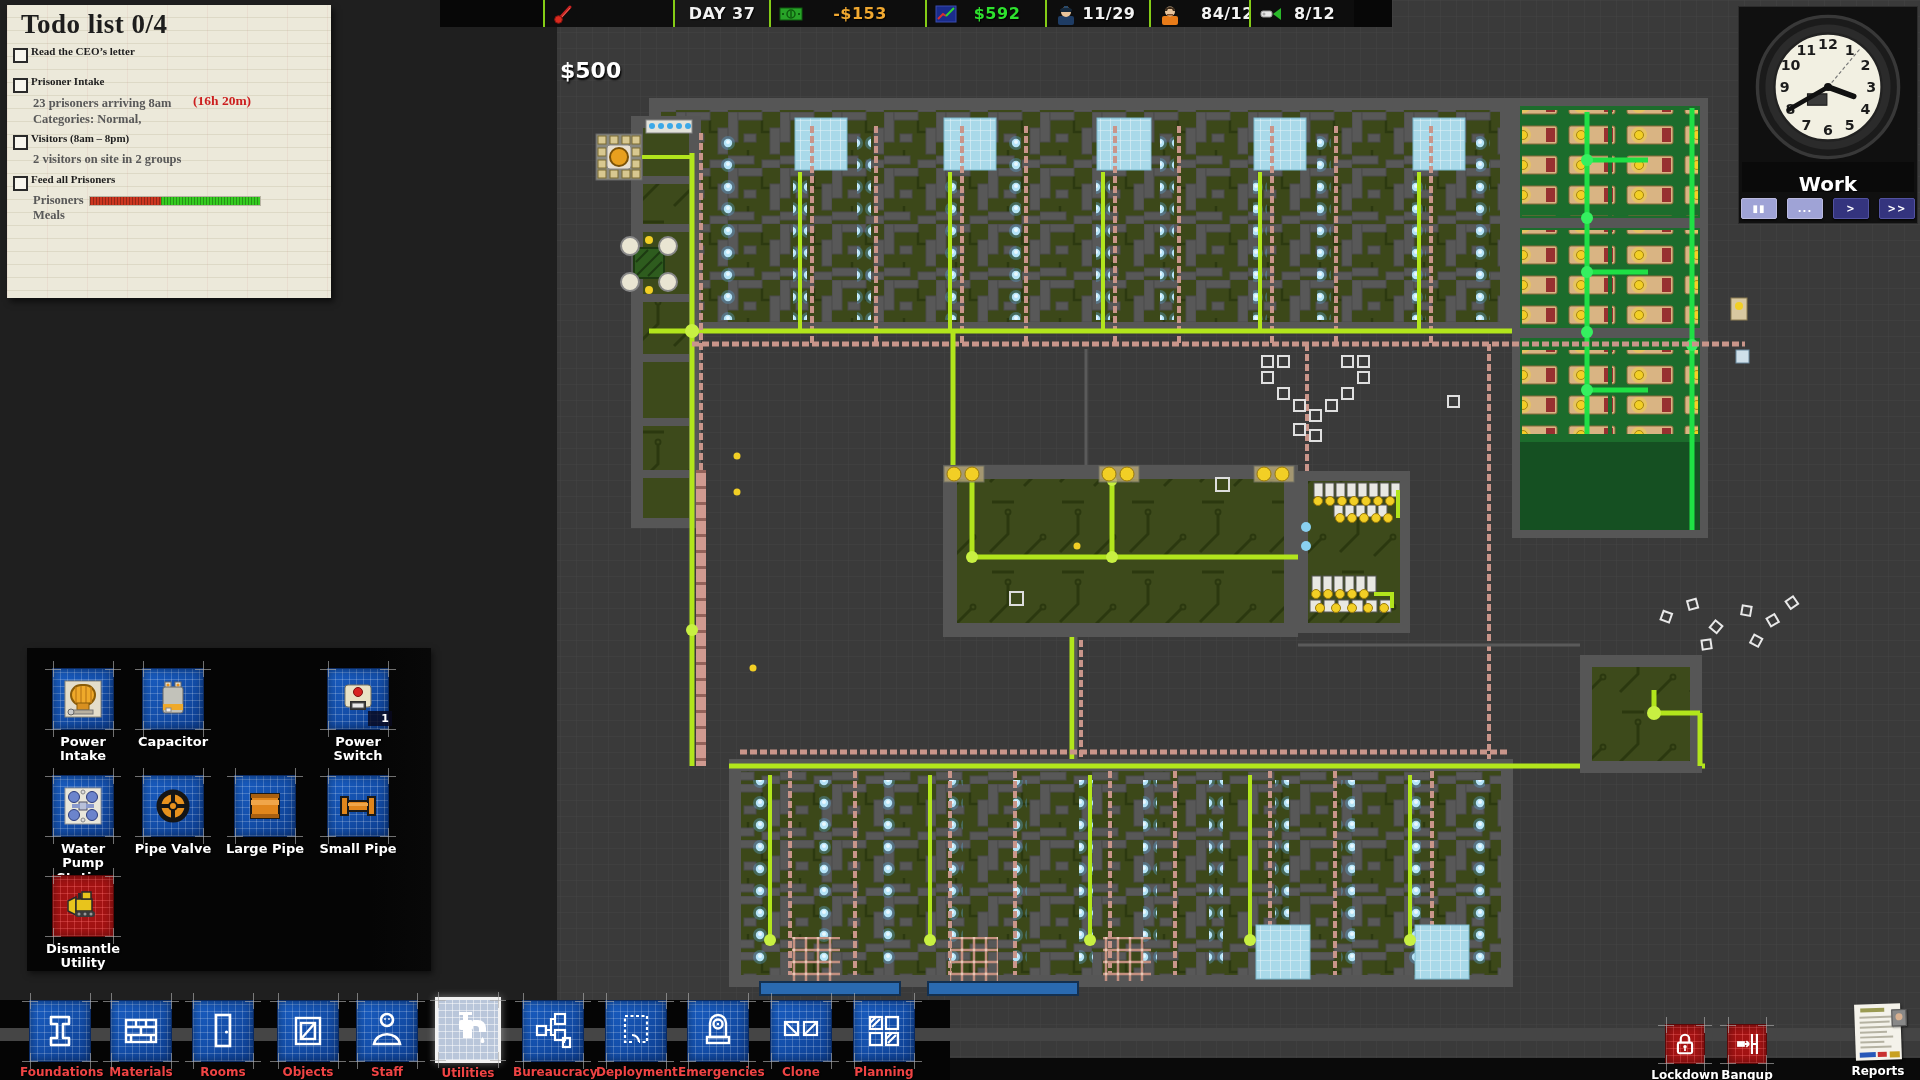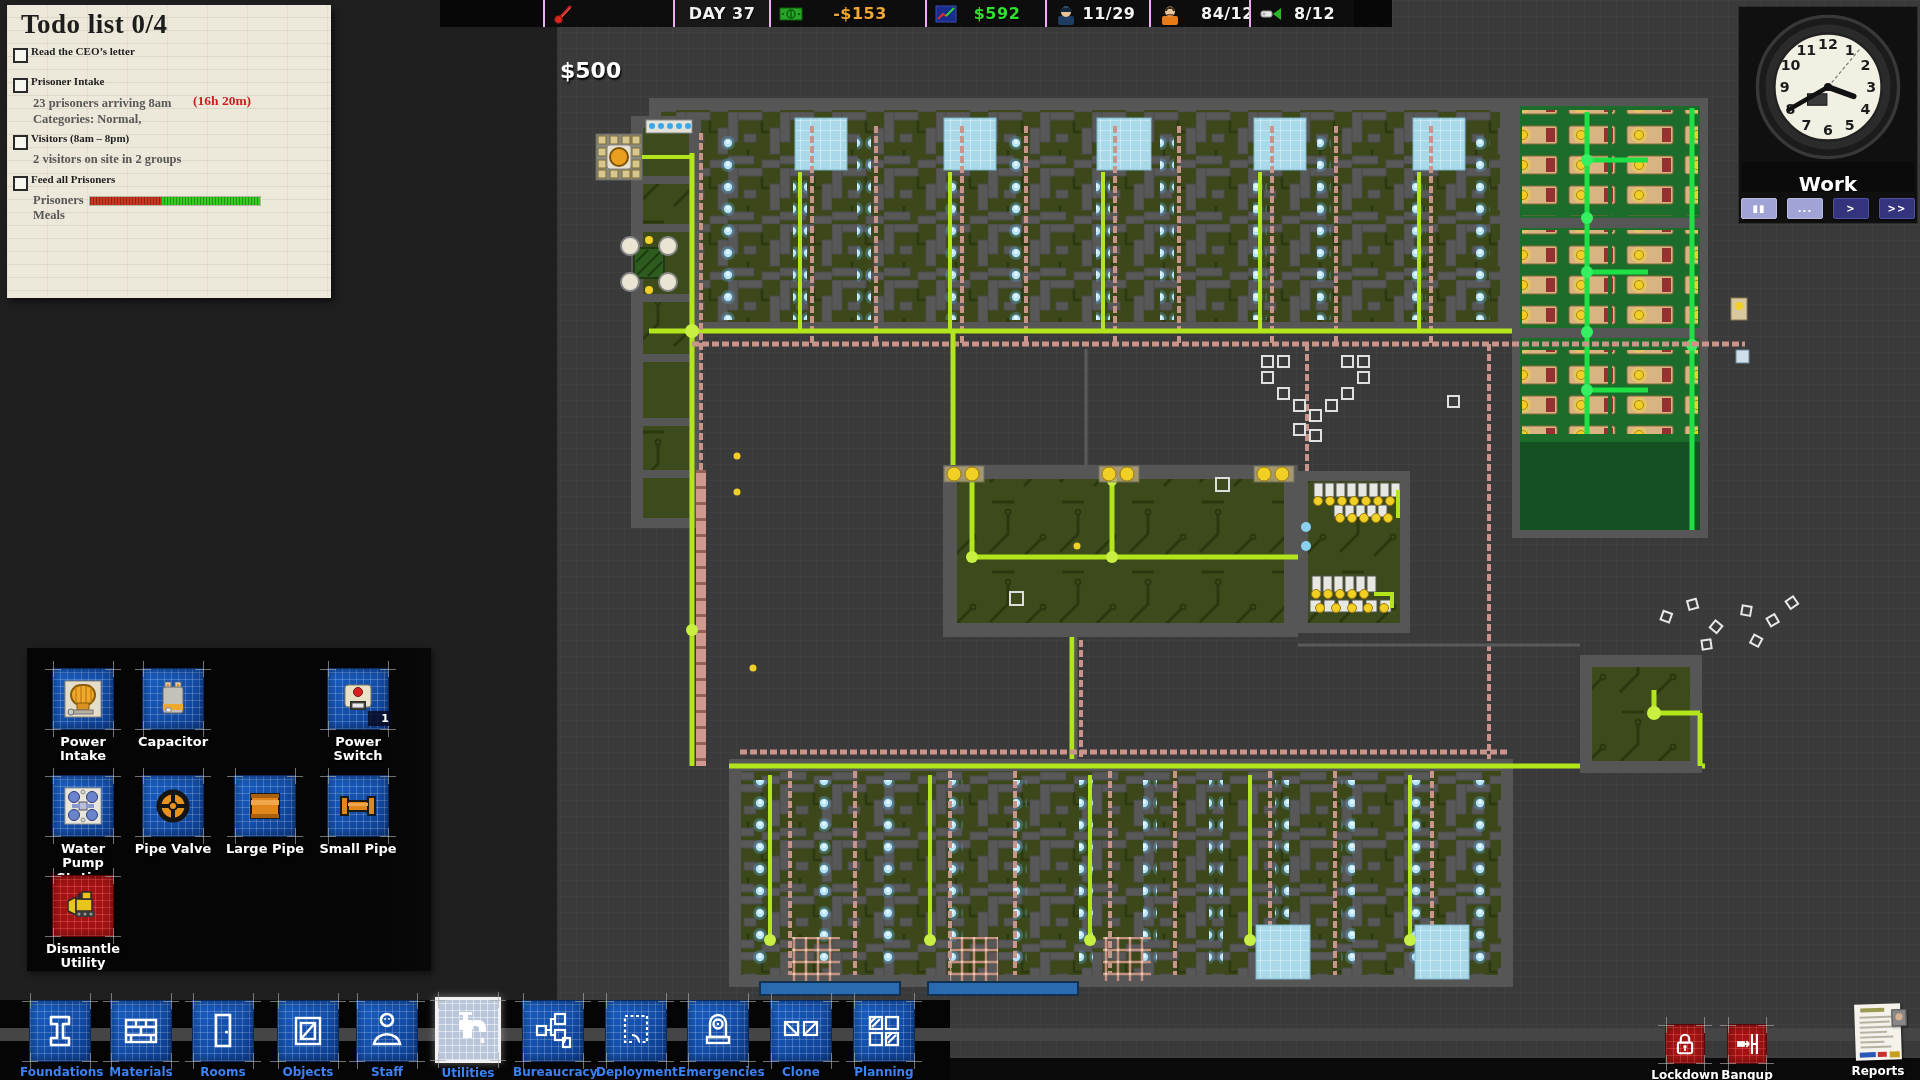--- a/index.html
+++ b/index.html
@@ -7,21 +7,21 @@
          font-family:"DejaVu Sans","Liberation Sans",sans-serif;background:#202020;}
   #map-svg{position:absolute;left:0;top:0;z-index:0;}
 
   
   #cash-popup{position:absolute;left:560px;top:58px;z-index:3;color:#fff;font-size:22px;
     font-weight:bold;text-shadow:1px 2px 2px #000;}
 
   
   #status-bar{position:absolute;left:440px;top:0;width:952px;height:27px;display:flex;
     z-index:6;background:#070707;}
-  .sb-seg{display:flex;align-items:center;height:27px;background:#0d0d0d;border-left:2px solid #f0abfc;
+  .sb-seg{display:flex;align-items:center;height:27px;background:#0d0d0d;border-left:2px solid #84cc16;
     padding:4px 8px;box-sizing:border-box;}
   .sb-seg .sb-text{flex:1;text-align:center;color:#f2f2f2;font-weight:bold;font-size:16px;
     text-shadow:1px 1px 1px #000;letter-spacing:.5px;}
   .sb-spacer{width:103px;background:#070707;}
   .sb-day{width:96px;background:#181818;justify-content:center;}
   .sb-money{width:156px;}
   .sb-graph{width:120px;}
   .sb-guard{width:104px;}
   .sb-prisoner{width:100px;gap:20px;}
   .sb-light{width:105px;}
@@ -97,21 +97,21 @@
   .tile-badge{position:absolute;right:-4px;bottom:3px;min-width:24px;height:15px;z-index:2;
     background:rgba(8,8,30,.82);color:#fff;font-size:11px;font-weight:bold;text-align:right;
     padding:1px 3px 0 3px;box-sizing:border-box;}
 
   
   #toolbar-black{position:absolute;left:0;top:1000px;width:950px;height:80px;background:#050505;z-index:4;}
   #toolbar-band{position:absolute;left:0;top:1028px;width:1920px;height:13px;background:#454545;z-index:4;}
   #toolbar-labelstrip{position:absolute;left:950px;top:1058px;width:970px;height:22px;background:#0a0a0a;z-index:4;}
   .tb-item{position:absolute;top:1000px;width:80px;text-align:center;z-index:6;}
   .tb-tile{position:relative;width:62px;height:62px;margin:0 auto;cursor:pointer;}
-  .tb-label{margin-top:3px;color:#3b82f6;font-size:12px;font-weight:bold;text-shadow:1px 1px 1px #000;}
+  .tb-label{margin-top:3px;color:#ef4444;font-size:12px;font-weight:bold;text-shadow:1px 1px 1px #000;}
   .tb-sel .tb-tile{width:66px;height:66px;margin-top:-3px;}
 
   
   .br-item{position:absolute;text-align:center;z-index:6;}
   .br-tile{position:relative;width:40px;height:40px;margin:0 auto;cursor:pointer;}
   .br-label{margin-top:4px;color:#fff;font-size:12px;font-weight:bold;text-shadow:1px 1px 1px #000;}
   #reports-item{left:1838px;top:1004px;width:80px;}
   #reports-paper{position:relative;width:46px;height:56px;margin:0 auto;background:#f4f2ea;
     transform:rotate(-2deg);box-shadow:1px 2px 3px rgba(0,0,0,.6);cursor:pointer;}
   #reports-paper .rp-head{position:absolute;left:6px;top:4px;width:24px;height:4px;background:#9a9a52;}

